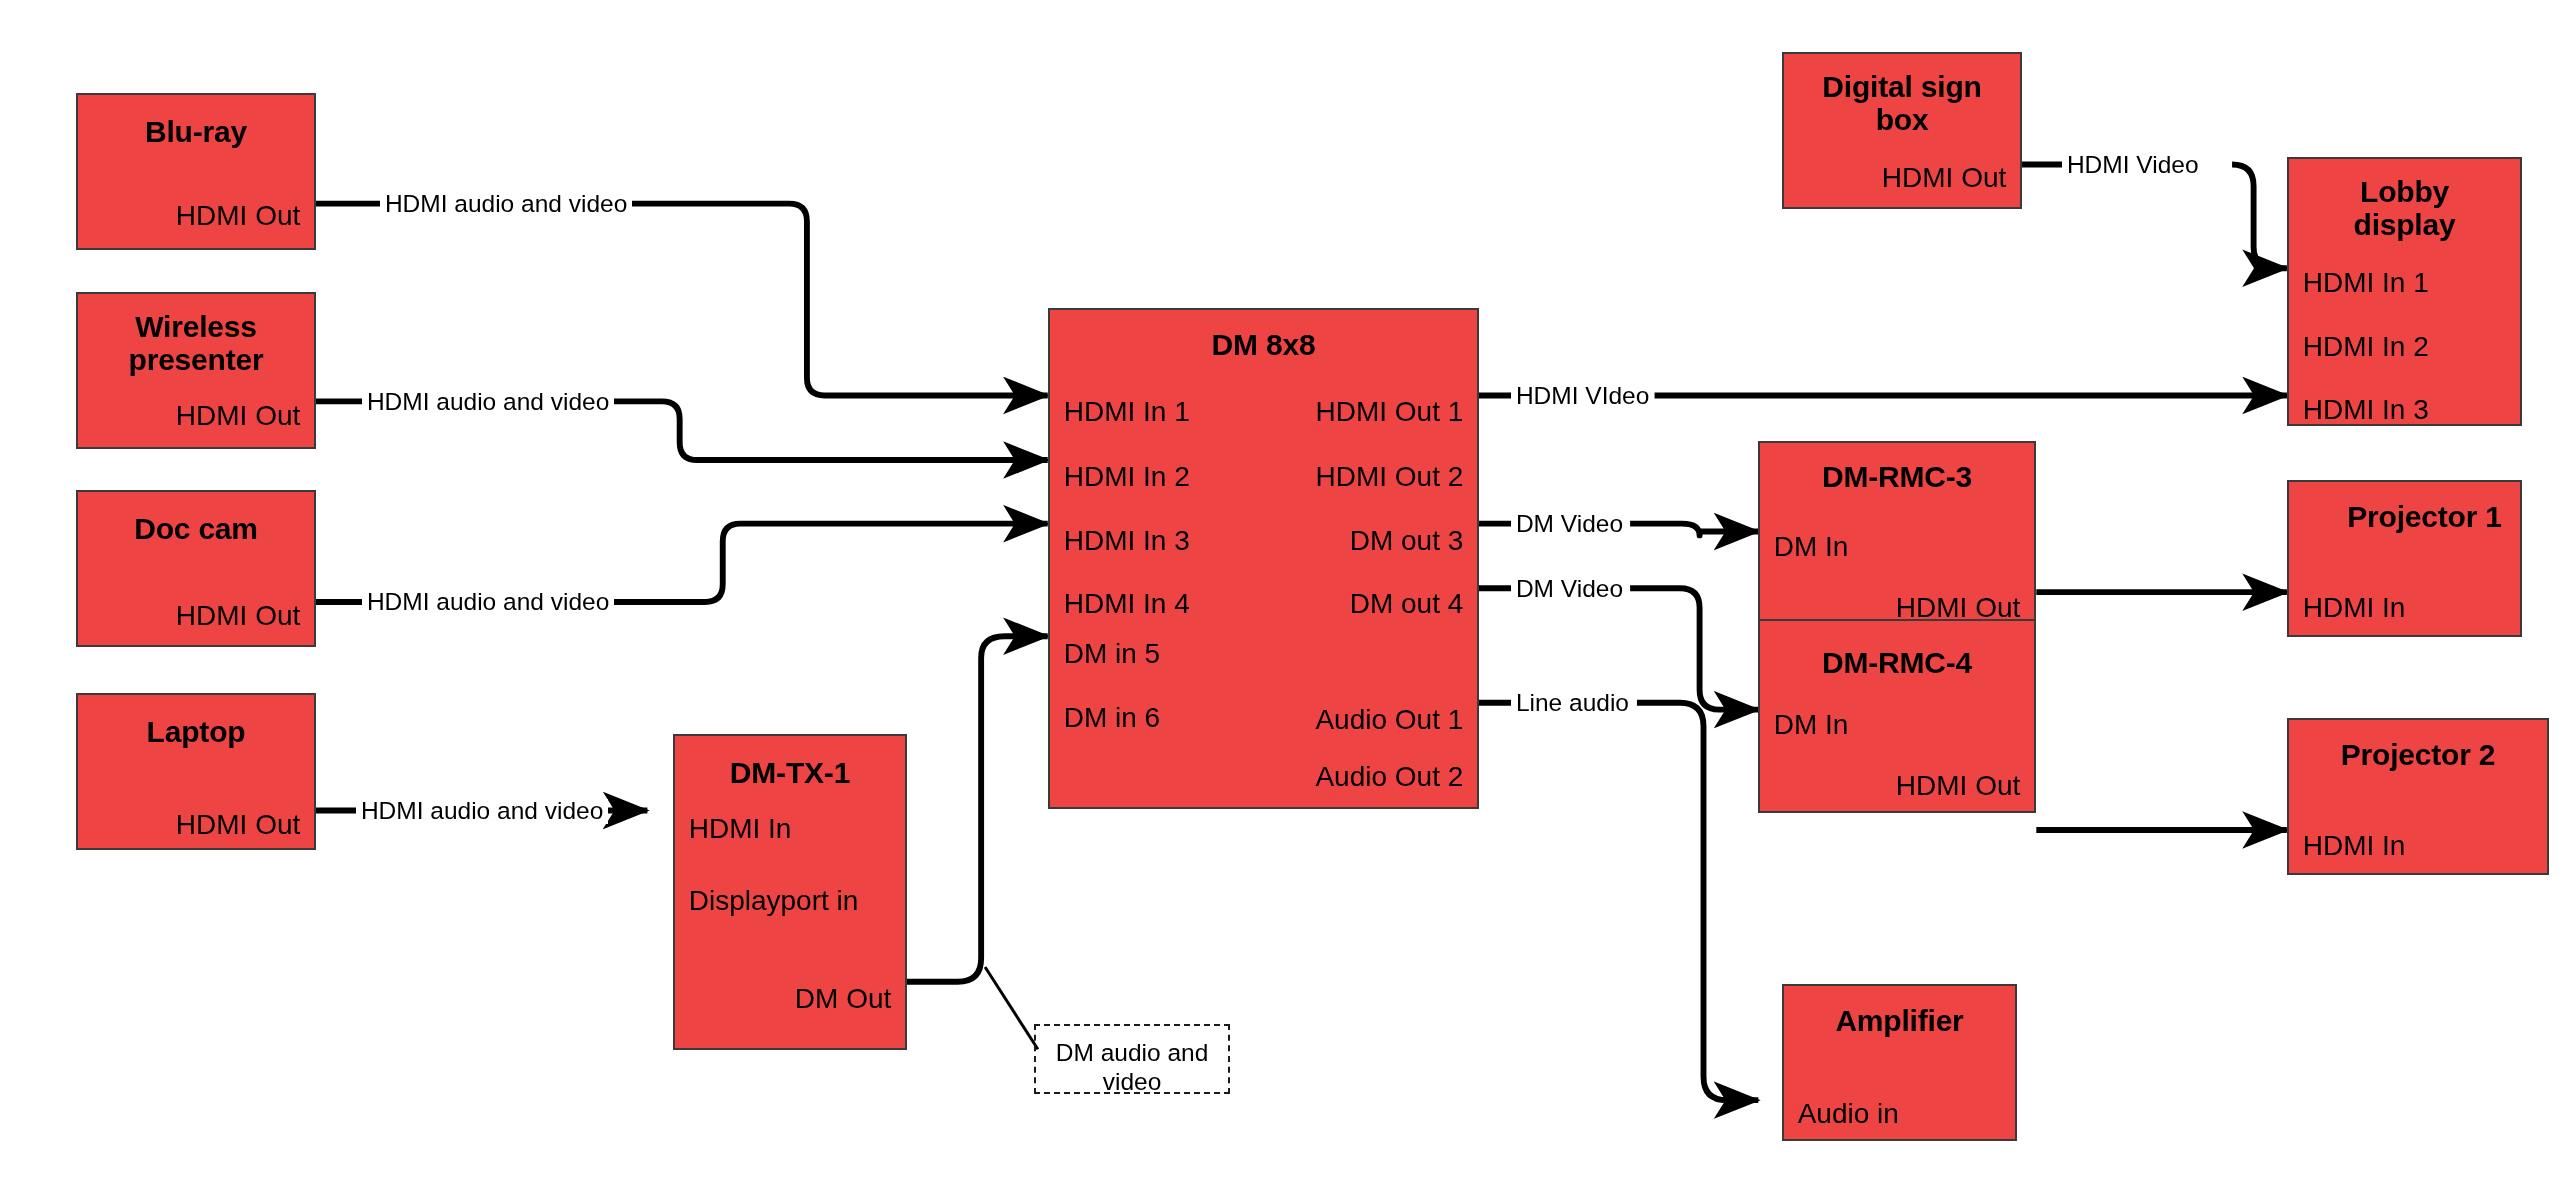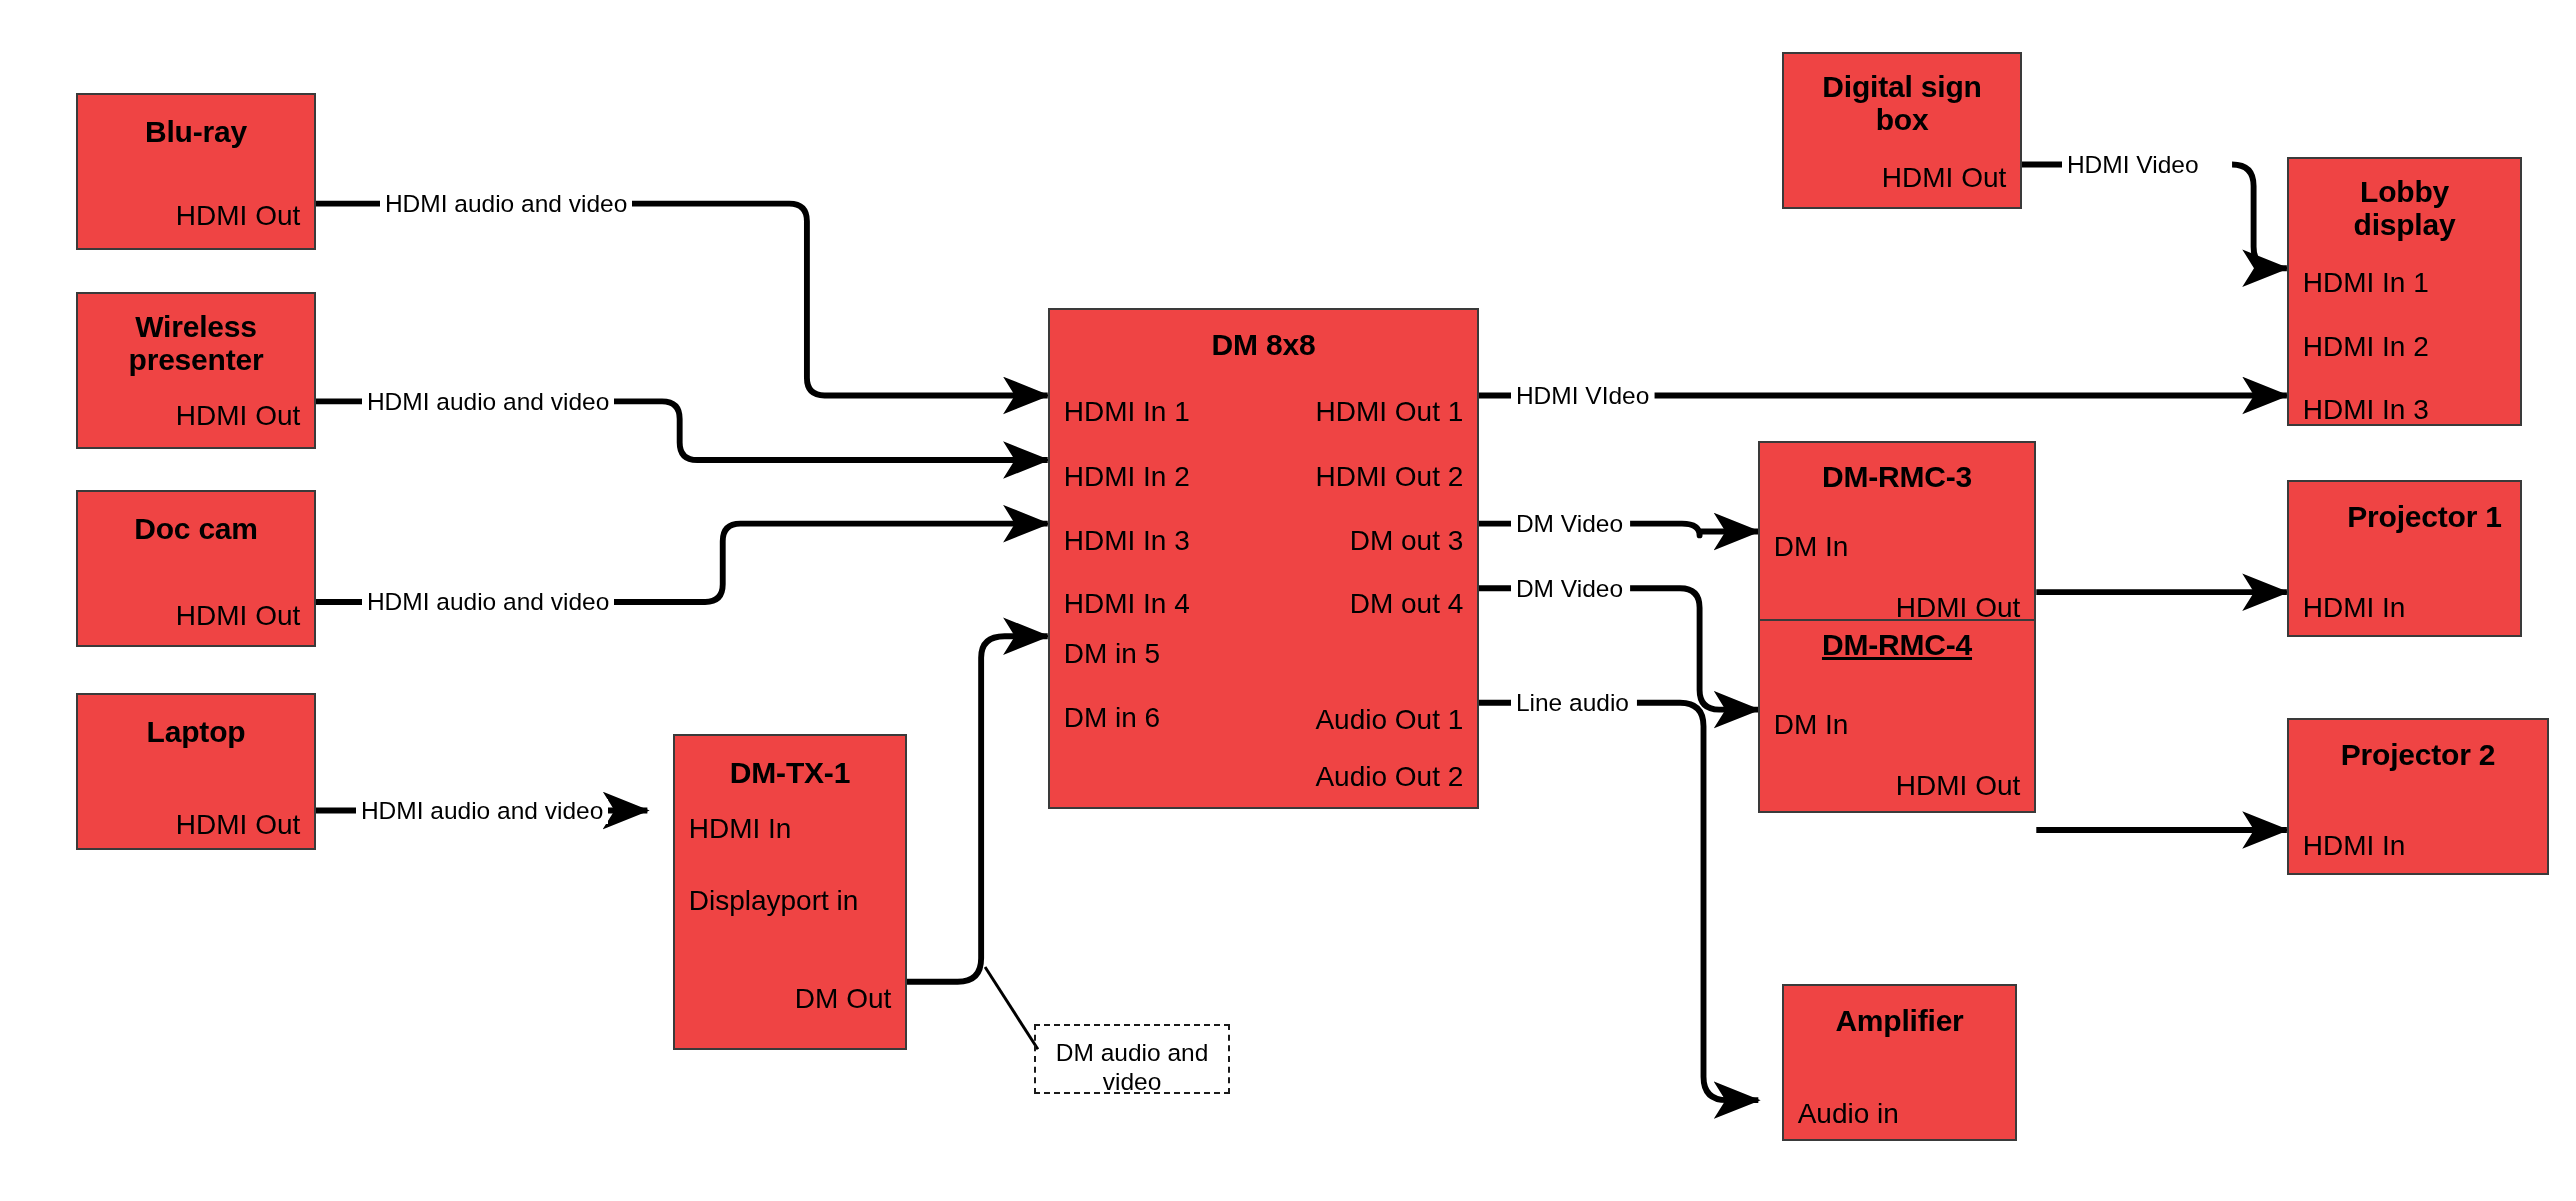--- a/index.html
+++ b/index.html
@@ -145,21 +145,21 @@
     <div class="port left fs-port" style="top:225px;">HDMI In 3</div>
   </div>
 
   <div class="node-box" style="left:1758px;top:441px;width:278px;height:194px;">
     <div class="node-title fs-title" style="top:16.6px;">DM-RMC-3</div>
     <div class="port left fs-port" style="top:78px;">DM In</div>
     <div class="port right fs-port" style="top:139px;">HDMI Out</div>
   </div>
 
   <div class="node-box" style="left:1758px;top:619px;width:278px;height:194px;">
-    <div class="node-title fs-title" style="top:7px;text-decoration:underline;">DM-RMC-4</div>
+    <div class="node-title fs-title" style="top:25px;">DM-RMC-4</div>
     <div class="port left fs-port" style="top:78px;">DM In</div>
     <div class="port right fs-port" style="top:139px;">HDMI Out</div>
   </div>
 
   <div class="node-box" style="left:2287px;top:480px;width:235px;height:157px;">
     <div class="node-title fs-title" style="top:17.6px;padding-left:40px;">Projector 1</div>
     <div class="port left fs-port" style="top:100px;">HDMI In</div>
   </div>
 
   <div class="node-box" style="left:2287px;top:718px;width:262px;height:157px;padding-left:13px;">

